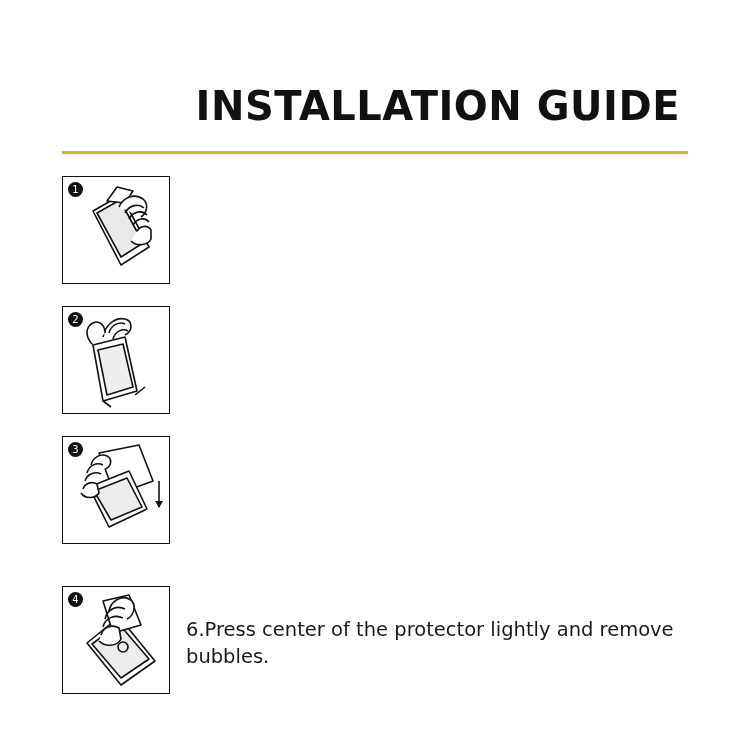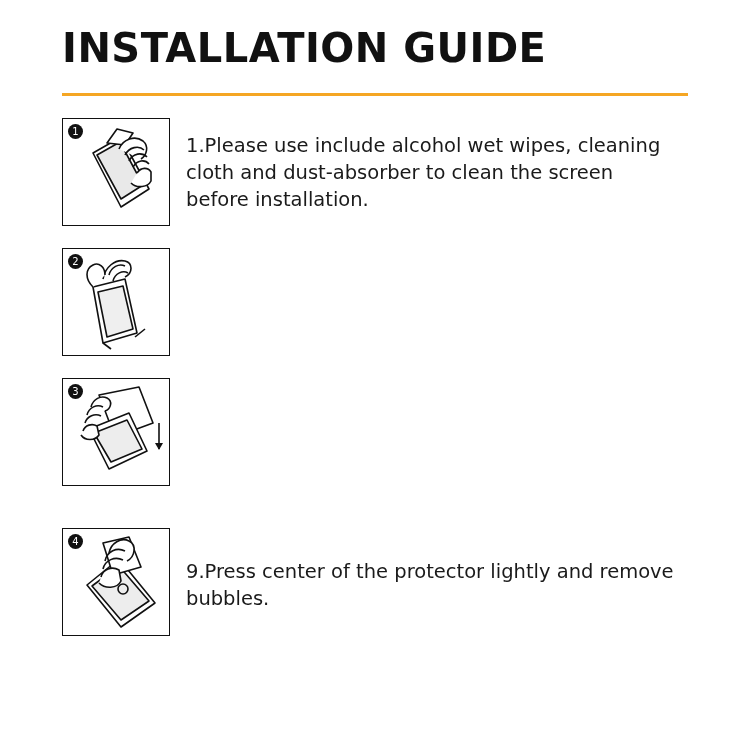--- a/index.html
+++ b/index.html
@@ -15,26 +15,26 @@
     overflow: hidden;
   }
   .page {
     position: relative;
     width: 750px;
     height: 750px;
     box-sizing: border-box;
     padding: 0 62px;
   }
   .title {
-    margin: 0;
-    padding-top: 25px;
+    margin: 8px;
+    padding-top: 75px;
     font-size: 40px;
     font-weight: bold;
     letter-spacing: 0.5px;
-    text-align: left;
+    text-align: right;
     color: #111111;
     font-family: "DejaVu Sans", sans-serif;
   }
   .rule {
     margin-top: 22px;
     height: 3px;
     background: #F5A623;
     width: 100%;
   }
   .steps {
@@ -114,23 +114,20 @@
             <path d="M34 36 L57 23 L80 66 L58 80 Z" fill="#e9e9e9"></path>
             <path d="M44 24 L54 10 L70 14 L62 26 Z" fill="#ffffff"></path>
             <path d="M56 30 C60 20, 72 16, 80 22 C86 27, 84 36, 78 40" fill="#ffffff"></path>
             <path d="M62 36 C66 28, 76 26, 81 31"></path>
             <path d="M66 42 C70 34, 79 33, 84 38"></path>
             <path d="M70 48 C74 41, 82 40, 86 45"></path>
             <path d="M74 54 C78 48, 85 48, 88 53 L88 62 C85 68, 74 70, 68 64" fill="#ffffff"></path>
           </g>
         </svg>
       </div>
-      <div class="text">1.Please use include alcohol wet wipes, cleaning
-  cloth and dust-absorber to clean the screen
-  before installation.</div>
     </div>
 
     <div class="step step-2">
       <div class="thumb">
         <div class="badge">2</div>
         <svg viewBox="0 0 108 108">
           <g fill="none" stroke="#111111" stroke-width="1.6" stroke-linejoin="round">
             <path d="M30 38 L62 30 L74 84 L40 94 Z" fill="#ffffff"></path>
             <path d="M35 43 L60 37 L70 80 L44 88 Z" fill="#efefef"></path>
             <path d="M40 30 C42 18, 52 10, 62 12 C70 14, 70 24, 62 28" fill="#ffffff"></path>
@@ -174,18 +171,18 @@
             <path d="M29 57 L56 37 L86 72 L58 91 Z" fill="#ededed"></path>
             <path d="M40 14 L66 8 L78 38 L50 46 Z" fill="#ffffff"></path>
             <path d="M46 24 C48 14, 58 8, 66 12 C74 16, 72 28, 64 32" fill="#ffffff"></path>
             <path d="M42 32 C44 22, 54 18, 62 22"></path>
             <path d="M40 40 C42 31, 52 27, 60 31"></path>
             <path d="M38 48 C40 40, 49 37, 56 41 L58 52 C54 60, 42 60, 36 54" fill="#ffffff"></path>
             <circle cx="60" cy="60" r="5"></circle>
           </g>
         </svg>
       </div>
-      <div class="text">9.Press center of the protector lightly and remove
+      <div class="text">6.Press center of the protector lightly and remove
   bubbles.</div>
     </div>
 
   </div>
 </div>
 
 </body></html>

